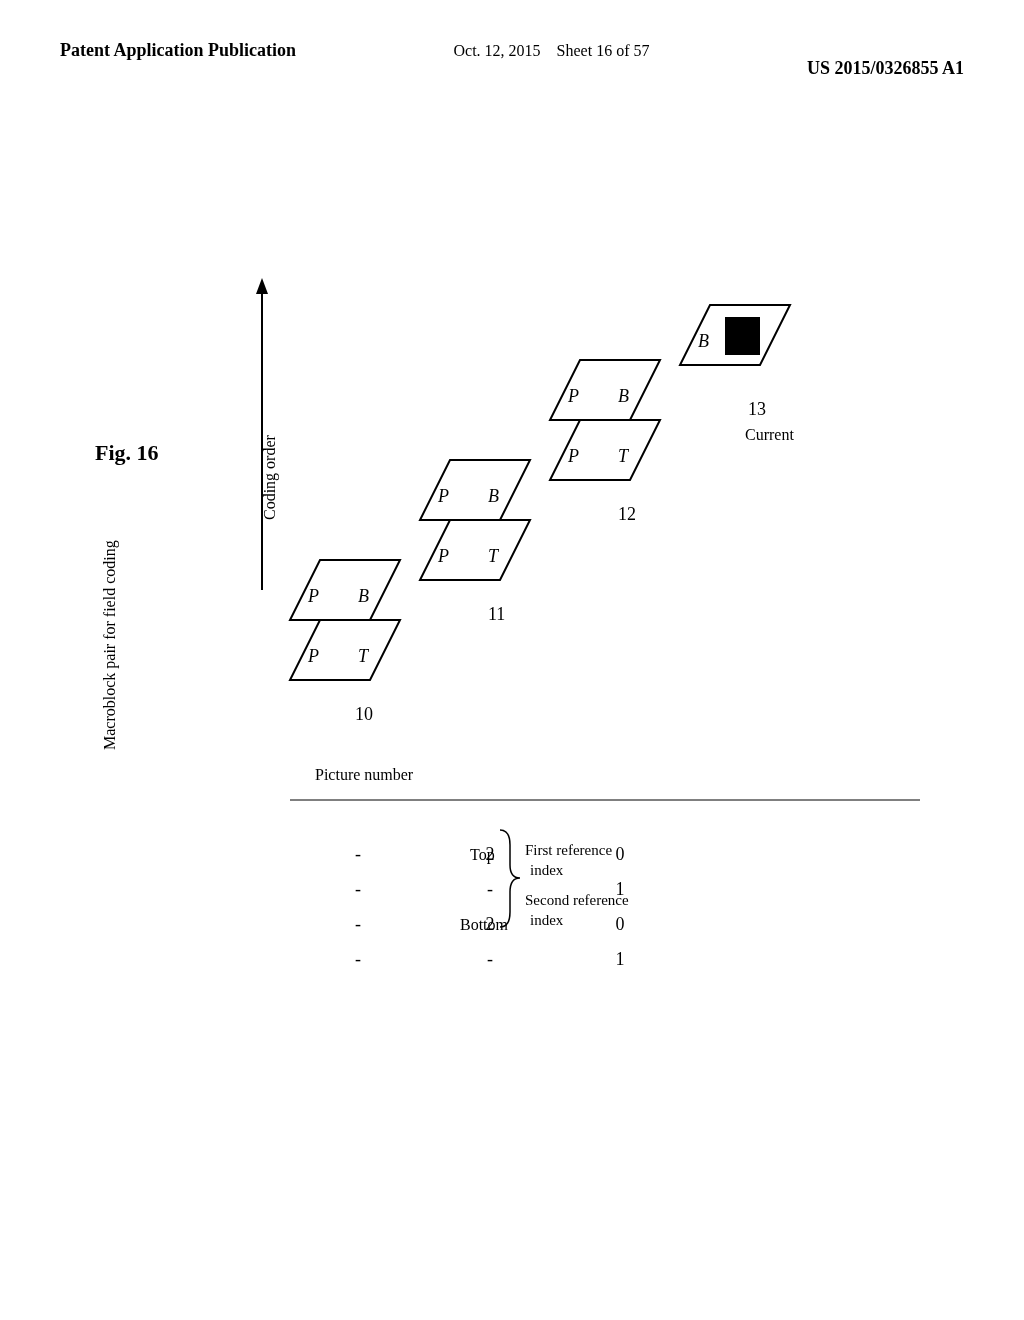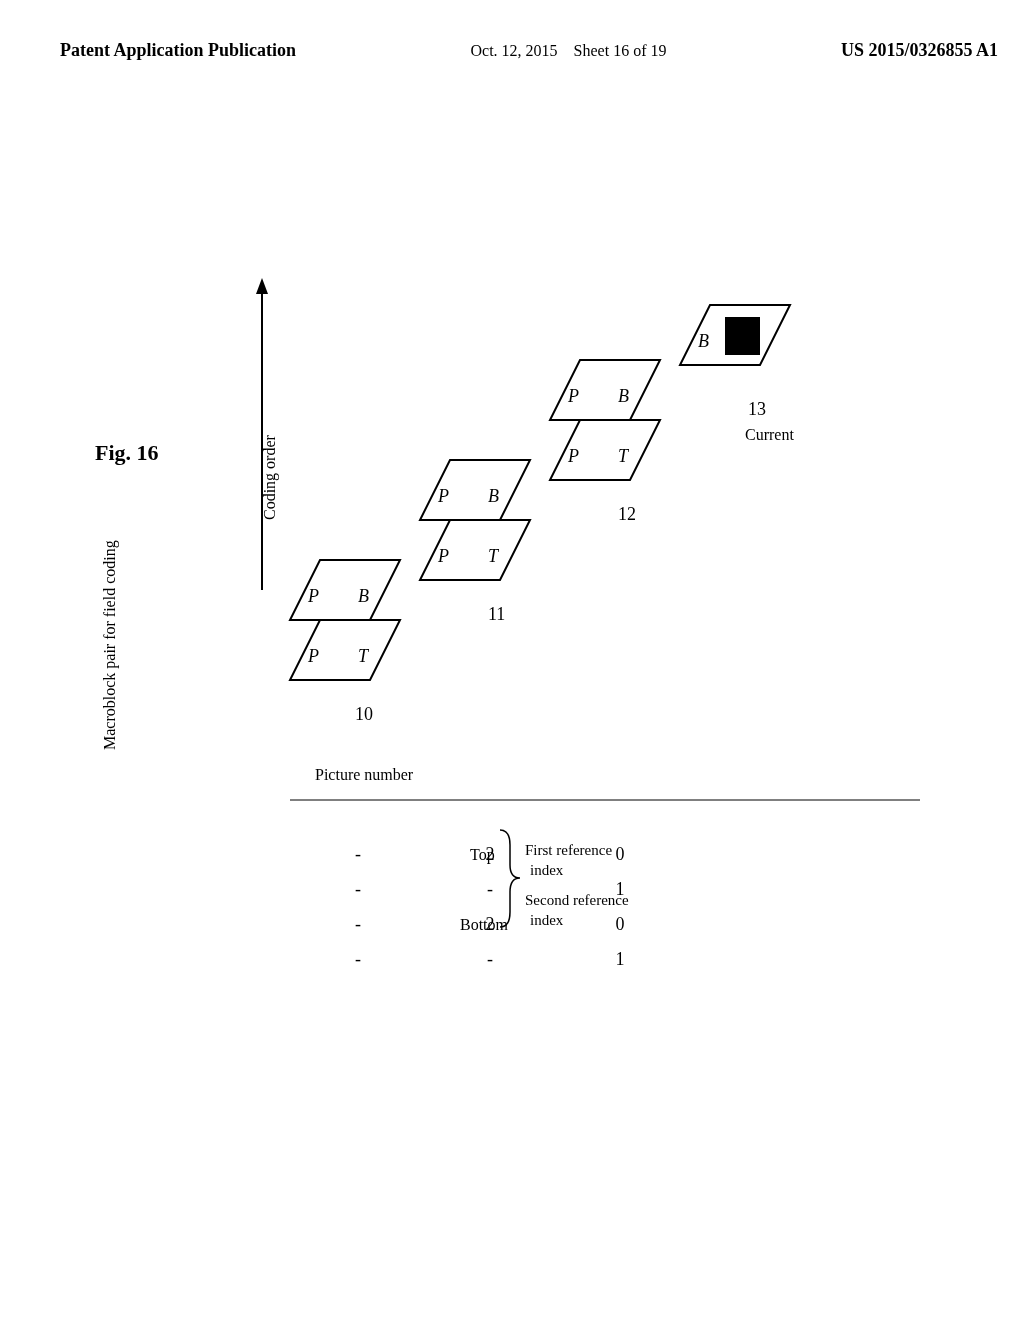--- a/index.html
+++ b/index.html
@@ -9,47 +9,48 @@
       background: #fff;
       font-family: 'Times New Roman', Times, serif;
       position: relative;
       overflow: hidden;
     }
 
     .header {
       display: flex;
       justify-content: space-between;
       align-items: flex-start;
-      padding: 40px 26px 0 60px;
+      padding: 40px 60px 0 60px;
     }
 
     .header-left {
       font-size: 18px;
       font-weight: bold;
     }
 
     .header-center {
       font-size: 16px;
       text-align: center;
       line-height: 1.4;
     }
 
     .header-right {
       font-size: 18px;
       font-weight: bold;
+      margin-top: 18px;
     }
   </style>
 </head>
 <body>
 
 <div class="header">
   <div class="header-left">Patent Application Publication</div>
   <div class="header-center">
     <span>Oct. 12, 2015</span>&nbsp;&nbsp;&nbsp;
-    <span>Sheet 16 of 19</span>
+    <span>Sheet 16 of 57</span>
   </div>
   <div class="header-right">US 2015/0326855 A1</div>
 </div>
 
 <svg style="position:absolute; top:130px; left:0; width:1024px; height:1190px;" viewBox="0 0 1024 1190">
 
   <text x="95" y="330" font-size="22" font-family="Times New Roman" font-weight="bold">Fig. 16</text>
 
   <text x="115" y="620" font-size="16" font-family="Times New Roman" transform="rotate(-90, 115, 620)">Macroblock pair for field coding</text>
 

